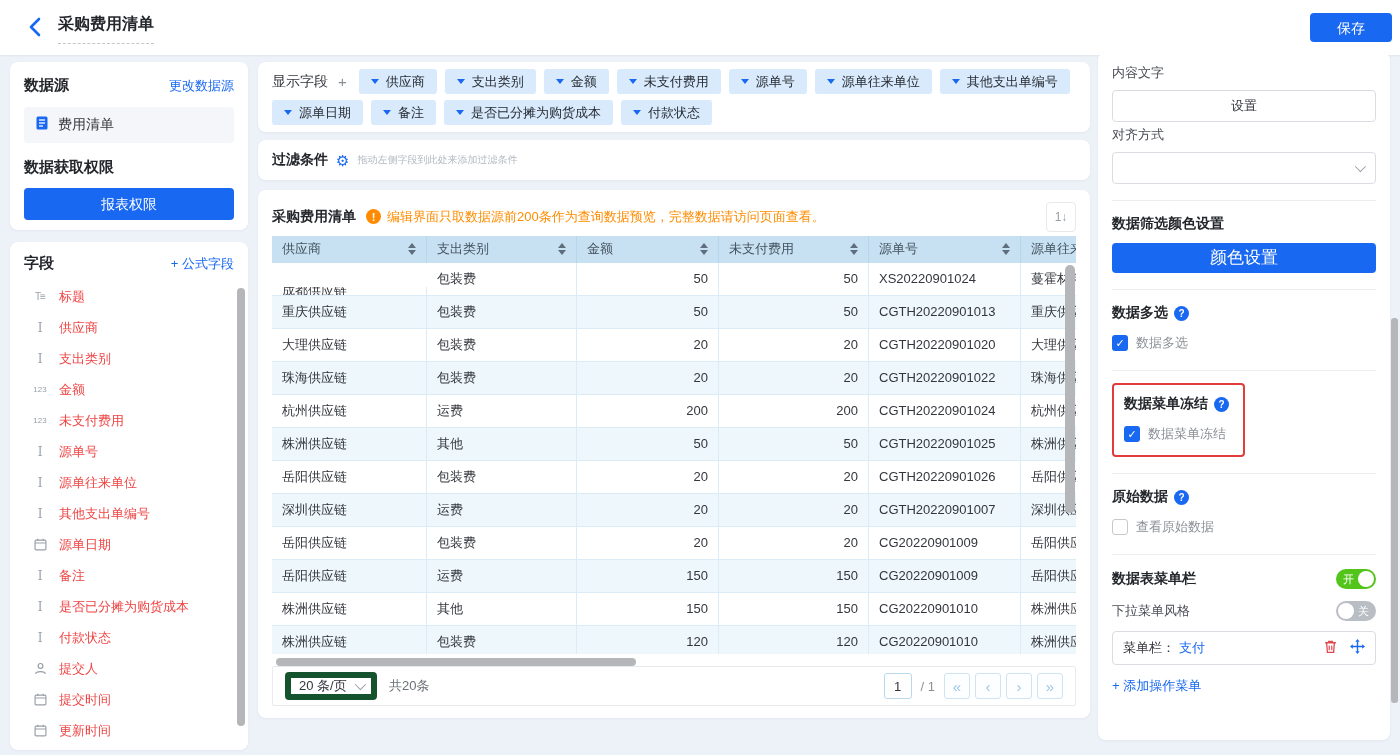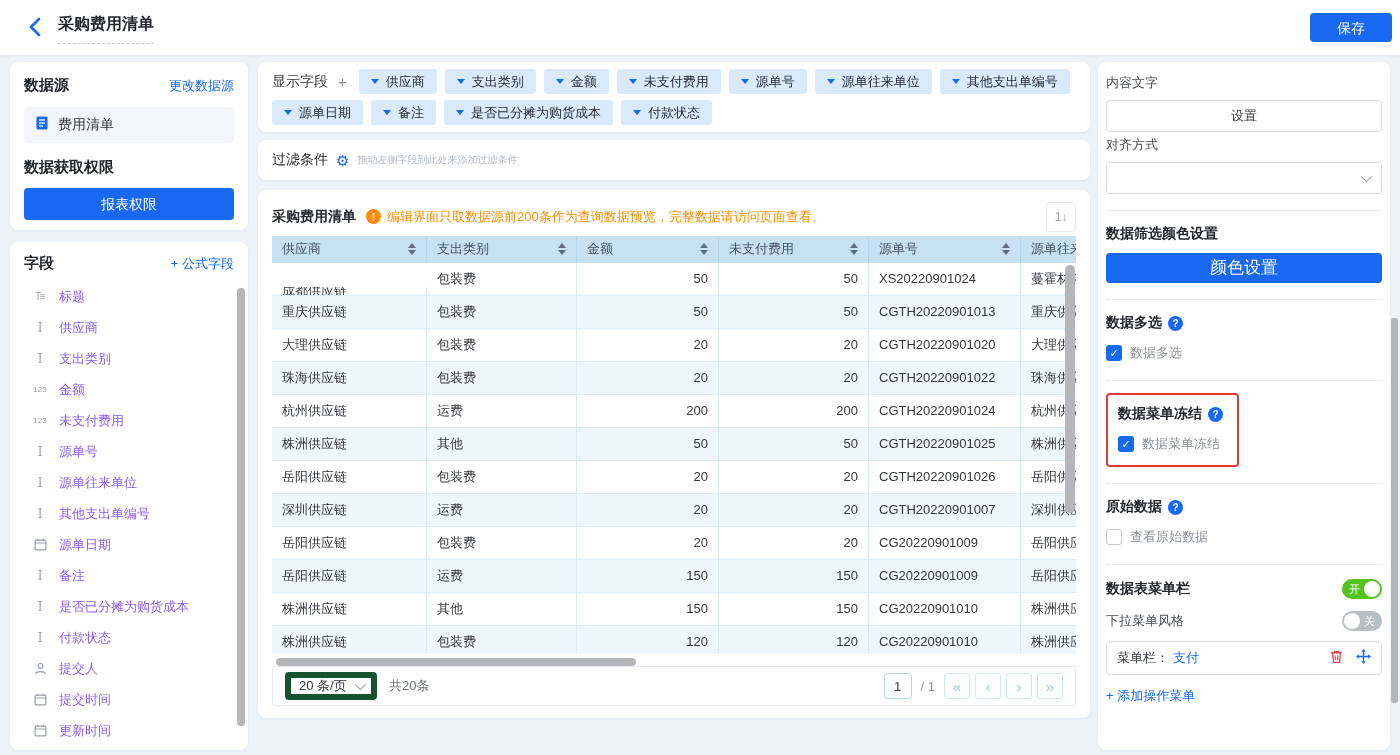--- a/index.html
+++ b/index.html
@@ -19,37 +19,37 @@
   .sec-title{font-size:15px;font-weight:bold;color:#23262b;}
   .blue-link{font-size:13px;color:#1868f1;cursor:pointer;text-decoration:none;}
   .src-item{margin-top:12px;height:36px;background:#f4f6f9;border-radius:4px;display:flex;align-items:center;gap:8px;padding:0 10px;}
   .src-item span.lbl{font-size:14px;color:#33363c;}
   .perm-title{margin-top:15px;font-size:15px;font-weight:bold;color:#23262b;}
   .blue-btn{margin-top:11px;height:32px;background:#1868f1;color:#fff;border-radius:4px;font-size:14px;line-height:32px;text-align:center;cursor:pointer;}
 
   .p-fields{left:10px;top:242px;width:238px;height:508px;padding:12px 14px;overflow:hidden;}
   .field-list{margin-top:8px;}
   .field-item{height:31px;display:flex;align-items:center;gap:9px;padding-left:6px;cursor:grab;}
-  .field-item .lbl{font-size:13px;color:#8b5cf6;}
+  .field-item .lbl{font-size:13px;color:#ef4444;}
   .fi{display:inline-flex;width:20px;justify-content:center;align-items:center;color:#9aa0a8;flex:none;}
   .fi-title{font-size:10px;letter-spacing:-1px;}
   .fi-text{font-family:"DejaVu Serif","Liberation Serif",serif;font-size:12px;}
   .fi-number{font-size:8px;letter-spacing:0;}
   .lscroll{position:absolute;right:3px;top:46px;width:8px;height:438px;background:#b4b6ba;border-radius:4px;}
 
   
   .p-display{left:258px;top:62px;width:832px;height:70px;padding:7px 14px;display:flex;flex-wrap:wrap;gap:6px 8px;align-content:flex-start;}
   .disp-label{font-size:14px;color:#33363c;line-height:25px;margin-right:2px;}
   .disp-plus{font-size:15px;color:#8a8f97;line-height:25px;margin-right:4px;}
   .chip{height:25px;background:#d8eafc;border-radius:3px;display:flex;align-items:center;gap:7px;padding:0 12px;cursor:pointer;}
   .chip .caret{width:0;height:0;border-left:4px solid transparent;border-right:4px solid transparent;border-top:5px solid #1868f1;}
   .chip .lbl{font-size:13px;color:#272c33;}
 
   .p-filter{left:258px;top:140px;width:832px;height:40px;display:flex;align-items:center;gap:8px;padding:0 14px;}
-  .filter-label{font-size:14px;font-weight:normal;color:#23262b;}
+  .filter-label{font-size:14px;font-weight:bold;color:#23262b;}
   .gear{color:#1868f1;font-size:15px;line-height:1;}
   .filter-hint{font-size:10px;color:#b3b9c2;}
 
   .p-table{left:258px;top:190px;width:832px;height:528px;padding:12px 14px;display:flex;flex-direction:column;}
   .tbl-toprow{display:flex;align-items:center;gap:10px;height:30px;margin-bottom:4px;position:relative;}
   .tbl-title{font-size:14px;color:#23262b;font-weight:600;}
   .warn{display:flex;align-items:center;gap:6px;}
   .warn-ico{width:15px;height:15px;border-radius:50%;background:#ff8c00;color:#fff;font-size:11px;font-weight:bold;display:flex;align-items:center;justify-content:center;flex:none;}
   .warn-txt{font-size:13px;color:#ff8c00;}
   .sort-box{position:absolute;right:0;top:0;width:30px;height:30px;border:1px solid #e7e9ec;border-radius:4px;display:flex;align-items:center;justify-content:center;font-size:12px;color:#9aa0a8;cursor:pointer;box-sizing:border-box;}
@@ -73,21 +73,21 @@
   .psize{width:92px;height:28px;border:6px solid #14532d;border-radius:4px;display:flex;align-items:center;justify-content:space-between;padding:0 8px;box-sizing:border-box;cursor:pointer;}
   .psize .lbl{font-size:13px;color:#33363c;}
   .chev{width:7px;height:7px;border-right:1.5px solid #9aa0a8;border-bottom:1.5px solid #9aa0a8;transform:rotate(45deg) translateY(-2px);}
   .ptotal{font-size:13px;color:#6b7077;margin-left:12px;}
   .pright{margin-left:auto;display:flex;align-items:center;gap:5px;}
   .pagebox{width:28px;height:26px;border:1px solid #b9d8ee;border-radius:3px;display:flex;align-items:center;justify-content:center;font-size:13px;color:#33363c;box-sizing:border-box;}
   .pof{font-size:13px;color:#8b9096;margin:0 4px;}
   .navbtn{width:26px;height:26px;border:1px solid #cfe4f3;border-radius:3px;display:flex;align-items:center;justify-content:center;font-size:15px;color:#9cc6e8;box-sizing:border-box;cursor:pointer;background:#fdfeff;}
 
   
-  .p-settings{left:1098px;top:62px;width:292px;height:688px;padding:12px 8px;overflow:hidden;}
+  .p-settings{left:1098px;top:52px;width:292px;height:688px;padding:12px 14px;overflow:hidden;}
   .r-label{font-size:13px;color:#4a4e55;}
   .r-btn{margin-top:8px;height:30px;border:1px solid #d9dce1;border-radius:4px;font-size:13px;color:#33363c;line-height:30px;text-align:center;cursor:pointer;}
   .r-select{margin-top:8px;height:30px;border:1px solid #d9dce1;border-radius:4px;position:relative;cursor:pointer;}
   .r-select .chev{position:absolute;right:12px;top:11px;}
   hr.div{border:none;border-top:1px solid #ecedf0;margin:16px 0 0 0;}
   .r-sec-title{margin-top:14px;font-size:14px;font-weight:bold;color:#23262b;display:flex;align-items:center;gap:6px;}
   .qicon{width:15px;height:15px;border-radius:50%;background:#1868f1;color:#fff;font-size:10px;display:inline-flex;align-items:center;justify-content:center;flex:none;cursor:pointer;}
   .check-row{margin-top:12px;display:flex;align-items:center;gap:8px;cursor:pointer;}
   .cbx{width:16px;height:16px;border-radius:3px;box-sizing:border-box;display:flex;align-items:center;justify-content:center;flex:none;}
   .cbx.on{background:#1868f1;color:#fff;font-size:11px;}

